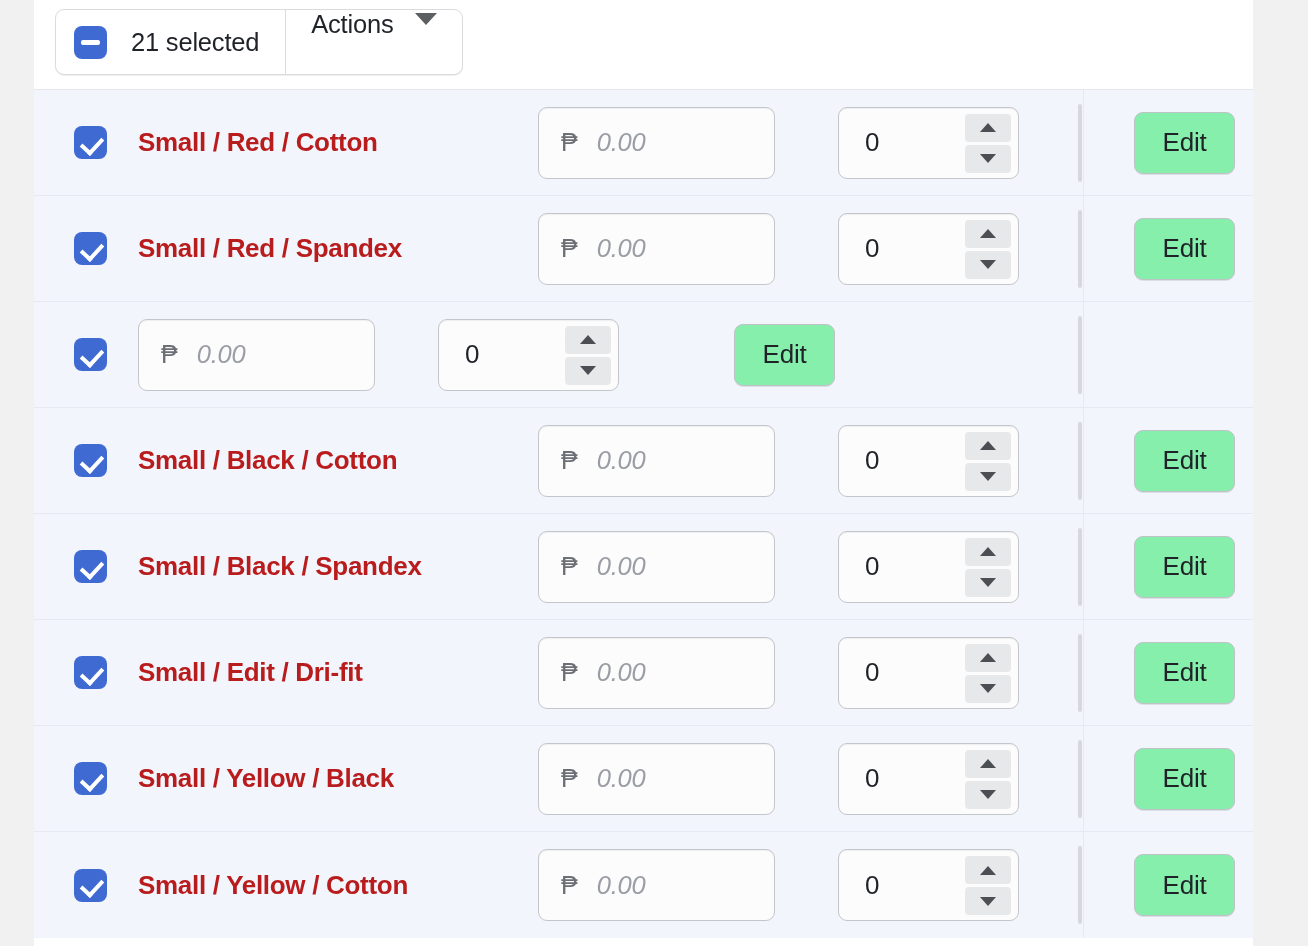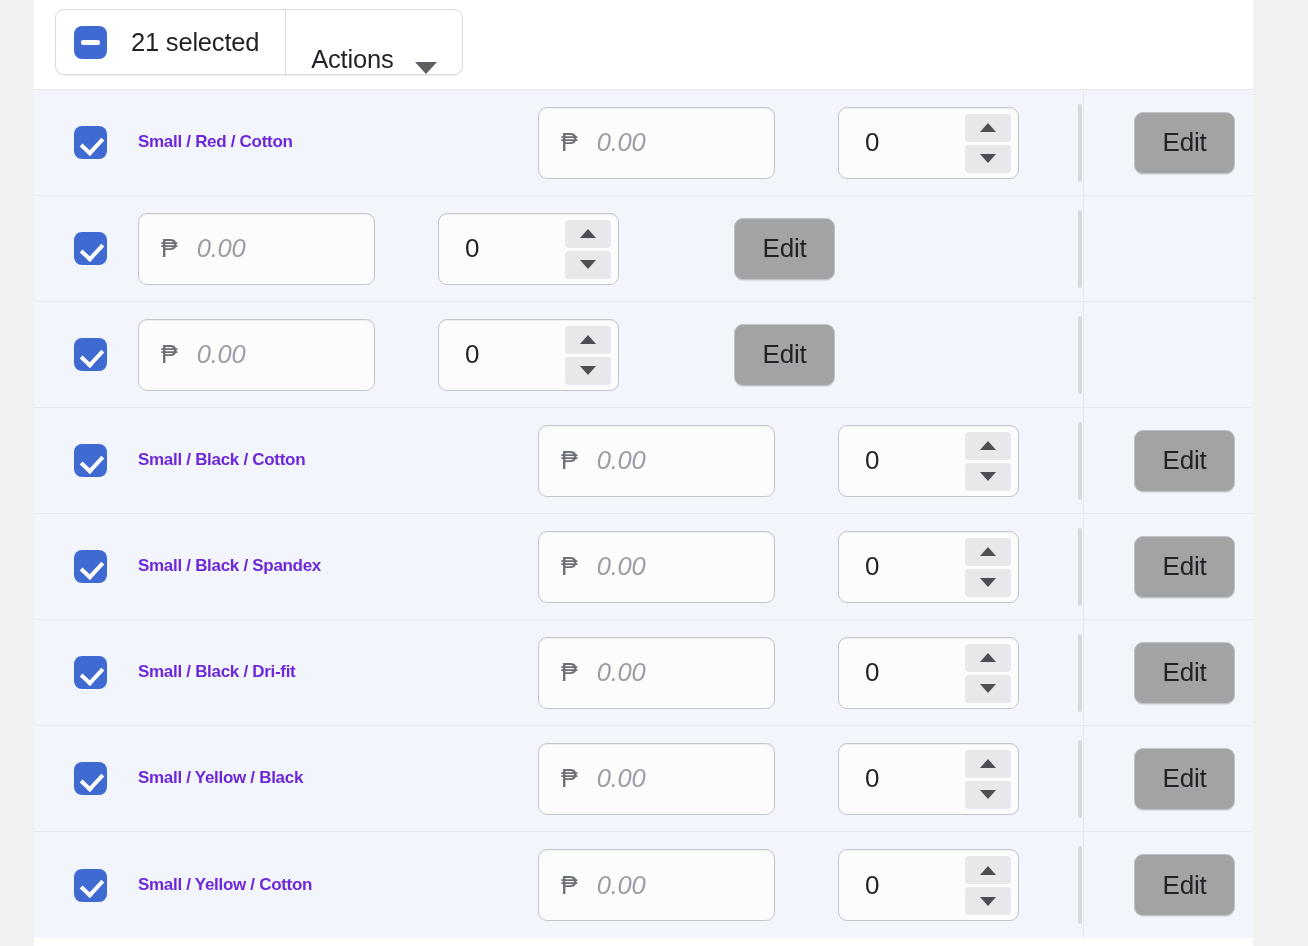--- a/index.html
+++ b/index.html
@@ -60,21 +60,21 @@
     border-right: 1px solid #d9dbdf;
   }
   .bulk-label {
     font-size: 25.5px;
     color: #1f2227;
     letter-spacing: -0.2px;
     white-space: nowrap;
   }
   .bulk-actions {
     display: flex;
-    align-items: flex-end;
+    align-items: flex-start;
     gap: 22px;
     padding: 0 25px;
     cursor: pointer;
     border-radius: 0 9px 9px 0;
   }
   .bulk-actions-label {
     font-size: 25.5px;
     color: #1f2227;
     letter-spacing: -0.2px;
   }
@@ -137,23 +137,23 @@
     justify-content: center;
     align-items: center;
     padding-left: 8px;
   }
   .cell-title {
     flex: 0 0 auto;
     width: 400px;
     padding-right: 24px;
   }
   .vtitle {
-    font-size: 17px;
+    font-size: 26px;
     font-weight: bold;
-    color: #6d28d9;
+    color: #b91c1c;
     letter-spacing: -0.3px;
     line-height: 1.32;
     word-break: break-word;
   }
 
   .cell-price {
     flex: 0 0 auto;
     width: 300px;
     display: flex;
     align-items: center;
@@ -259,21 +259,21 @@
 
   .cell-action {
     flex: 1 1 auto;
     display: flex;
     align-items: center;
     padding-left: 48px;
   }
   .edit-btn {
     min-width: 101px;
     height: 62px;
-    background: #a3a3a3;
+    background: #86efac;
     border: 1px solid #bfc2c6;
     border-radius: 9px;
     box-shadow: 0 1px 0 rgba(22,29,37,0.10);
     display: flex;
     align-items: center;
     justify-content: center;
     font-size: 26px;
     color: #1f2227;
     letter-spacing: -0.2px;
     cursor: pointer;
@@ -342,20 +342,23 @@
     </div>
 
   </div>
 
   <div class="vrow">
 
     <div class="cell-check">
       <span class="cb checked"></span>
     </div>
 
+    <div class="cell-title">
+      <div class="vtitle">Small / Red / Spandex</div>
+    </div>
 
     <div class="cell-price">
       <div class="price-input">
         <span class="currency">₱</span>
         <span class="price-placeholder">0.00</span>
       </div>
     </div>
 
     <div class="cell-qty">
       <div class="qty-input">
@@ -497,21 +500,21 @@
 
   </div>
 
   <div class="vrow">
 
     <div class="cell-check">
       <span class="cb checked"></span>
     </div>
 
     <div class="cell-title">
-      <div class="vtitle">Small / Black / Dri-fit</div>
+      <div class="vtitle">Small / Edit / Dri-fit</div>
     </div>
 
     <div class="cell-price">
       <div class="price-input">
         <span class="currency">₱</span>
         <span class="price-placeholder">0.00</span>
       </div>
     </div>
 
     <div class="cell-qty">

